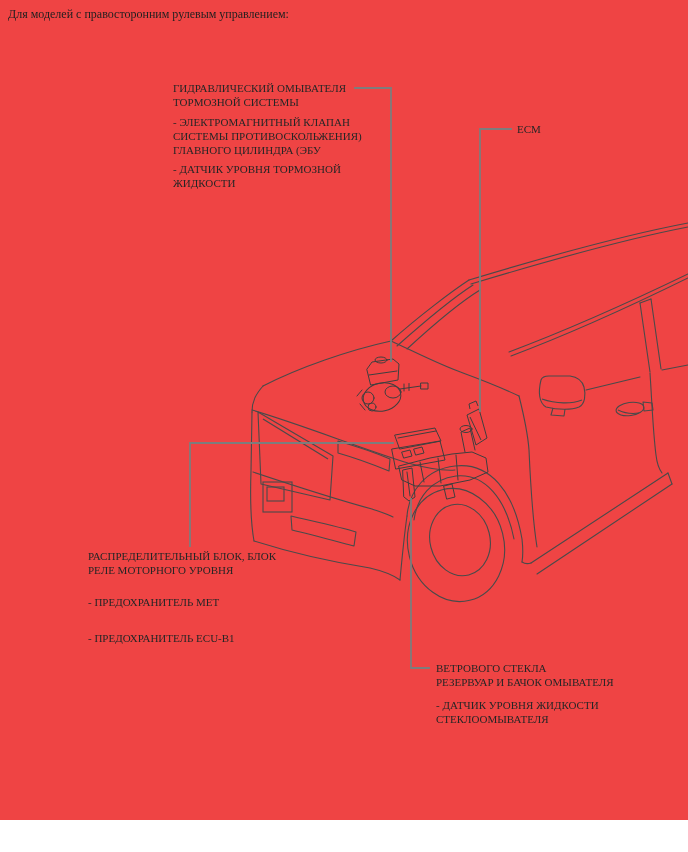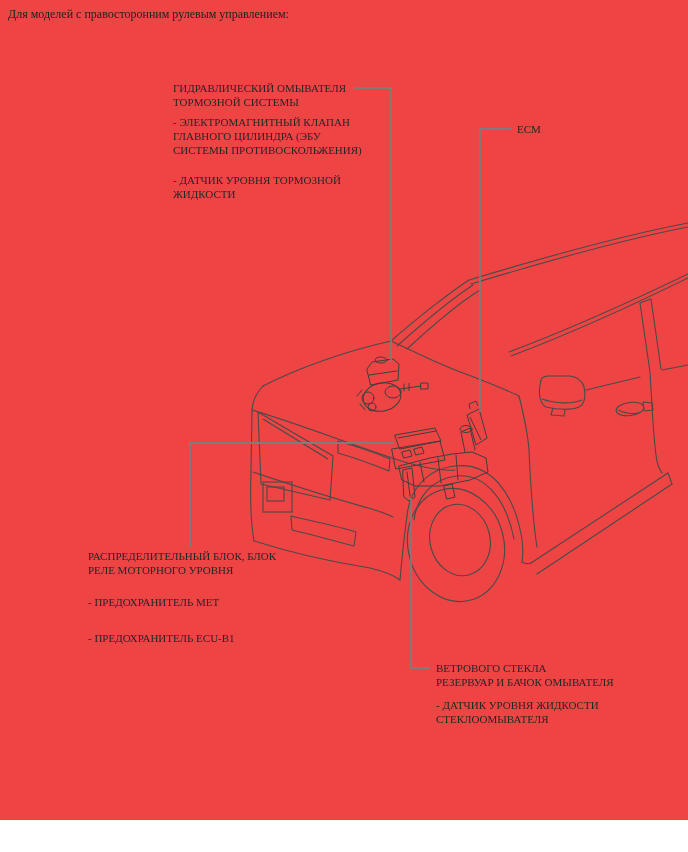--- a/index.html
+++ b/index.html
@@ -5,21 +5,21 @@
   html,body{margin:0;padding:0;background:#ffffff;}
   .doc{
     position:relative;width:688px;height:820px;background:#ef4444;overflow:hidden;
     font-family:Liberation Serif, serif;color:#1f1f1f;
   }
   .intro{position:absolute;left:8px;top:7px;font-size:12px;line-height:15px;white-space:nowrap;}
   .footer-mark{position:absolute;left:27px;top:830px;font-size:11px;font-weight:700;}
   svg.fig{position:absolute;left:0;top:0;}
   .lbl{position:absolute;font-size:11px;line-height:14px;color:#262626;}
   .para{margin:0;}
-  .mt6{margin-top:6px}.mt8{margin-top:16px}.mt9{margin-top:9px}
+  .mt6{margin-top:6px}.mt8{margin-top:5px}.mt9{margin-top:9px}
   .mt18{margin-top:18px}.mt22{margin-top:22px}
   .ln{white-space:nowrap;}
 </style>
 </head>
 <body>
 
 <div class="doc">
 
   <div class="intro">Для моделей с правосторонним рулевым управлением:</div>
 
@@ -157,22 +157,22 @@
     </g>
   </svg>
 
   <div class="lbl" style="left:173px;top:81px;">
     <div class="para">
       <div class="ln">ГИДРАВЛИЧЕСКИЙ ОМЫВАТЕЛЯ</div>
       <div class="ln">ТОРМОЗНОЙ СИСТЕМЫ</div>
     </div>
     <div class="para mt6">
       <div class="ln">- ЭЛЕКТРОМАГНИТНЫЙ КЛАПАН</div>
+      <div class="ln">СИСТЕМЫ ПРОТИВОСКОЛЬЖЕНИЯ)</div>
       <div class="ln">ГЛАВНОГО ЦИЛИНДРА (ЭБУ</div>
-      <div class="ln">СИСТЕМЫ ПРОТИВОСКОЛЬЖЕНИЯ)</div>
     </div>
     <div class="para mt8">
       <div class="ln">- ДАТЧИК УРОВНЯ ТОРМОЗНОЙ</div>
       <div class="ln">ЖИДКОСТИ</div>
     </div>
   </div>
 
   <div class="lbl" style="left:517px;top:122px;">
     <div class="ln">ECM</div>
   </div>

